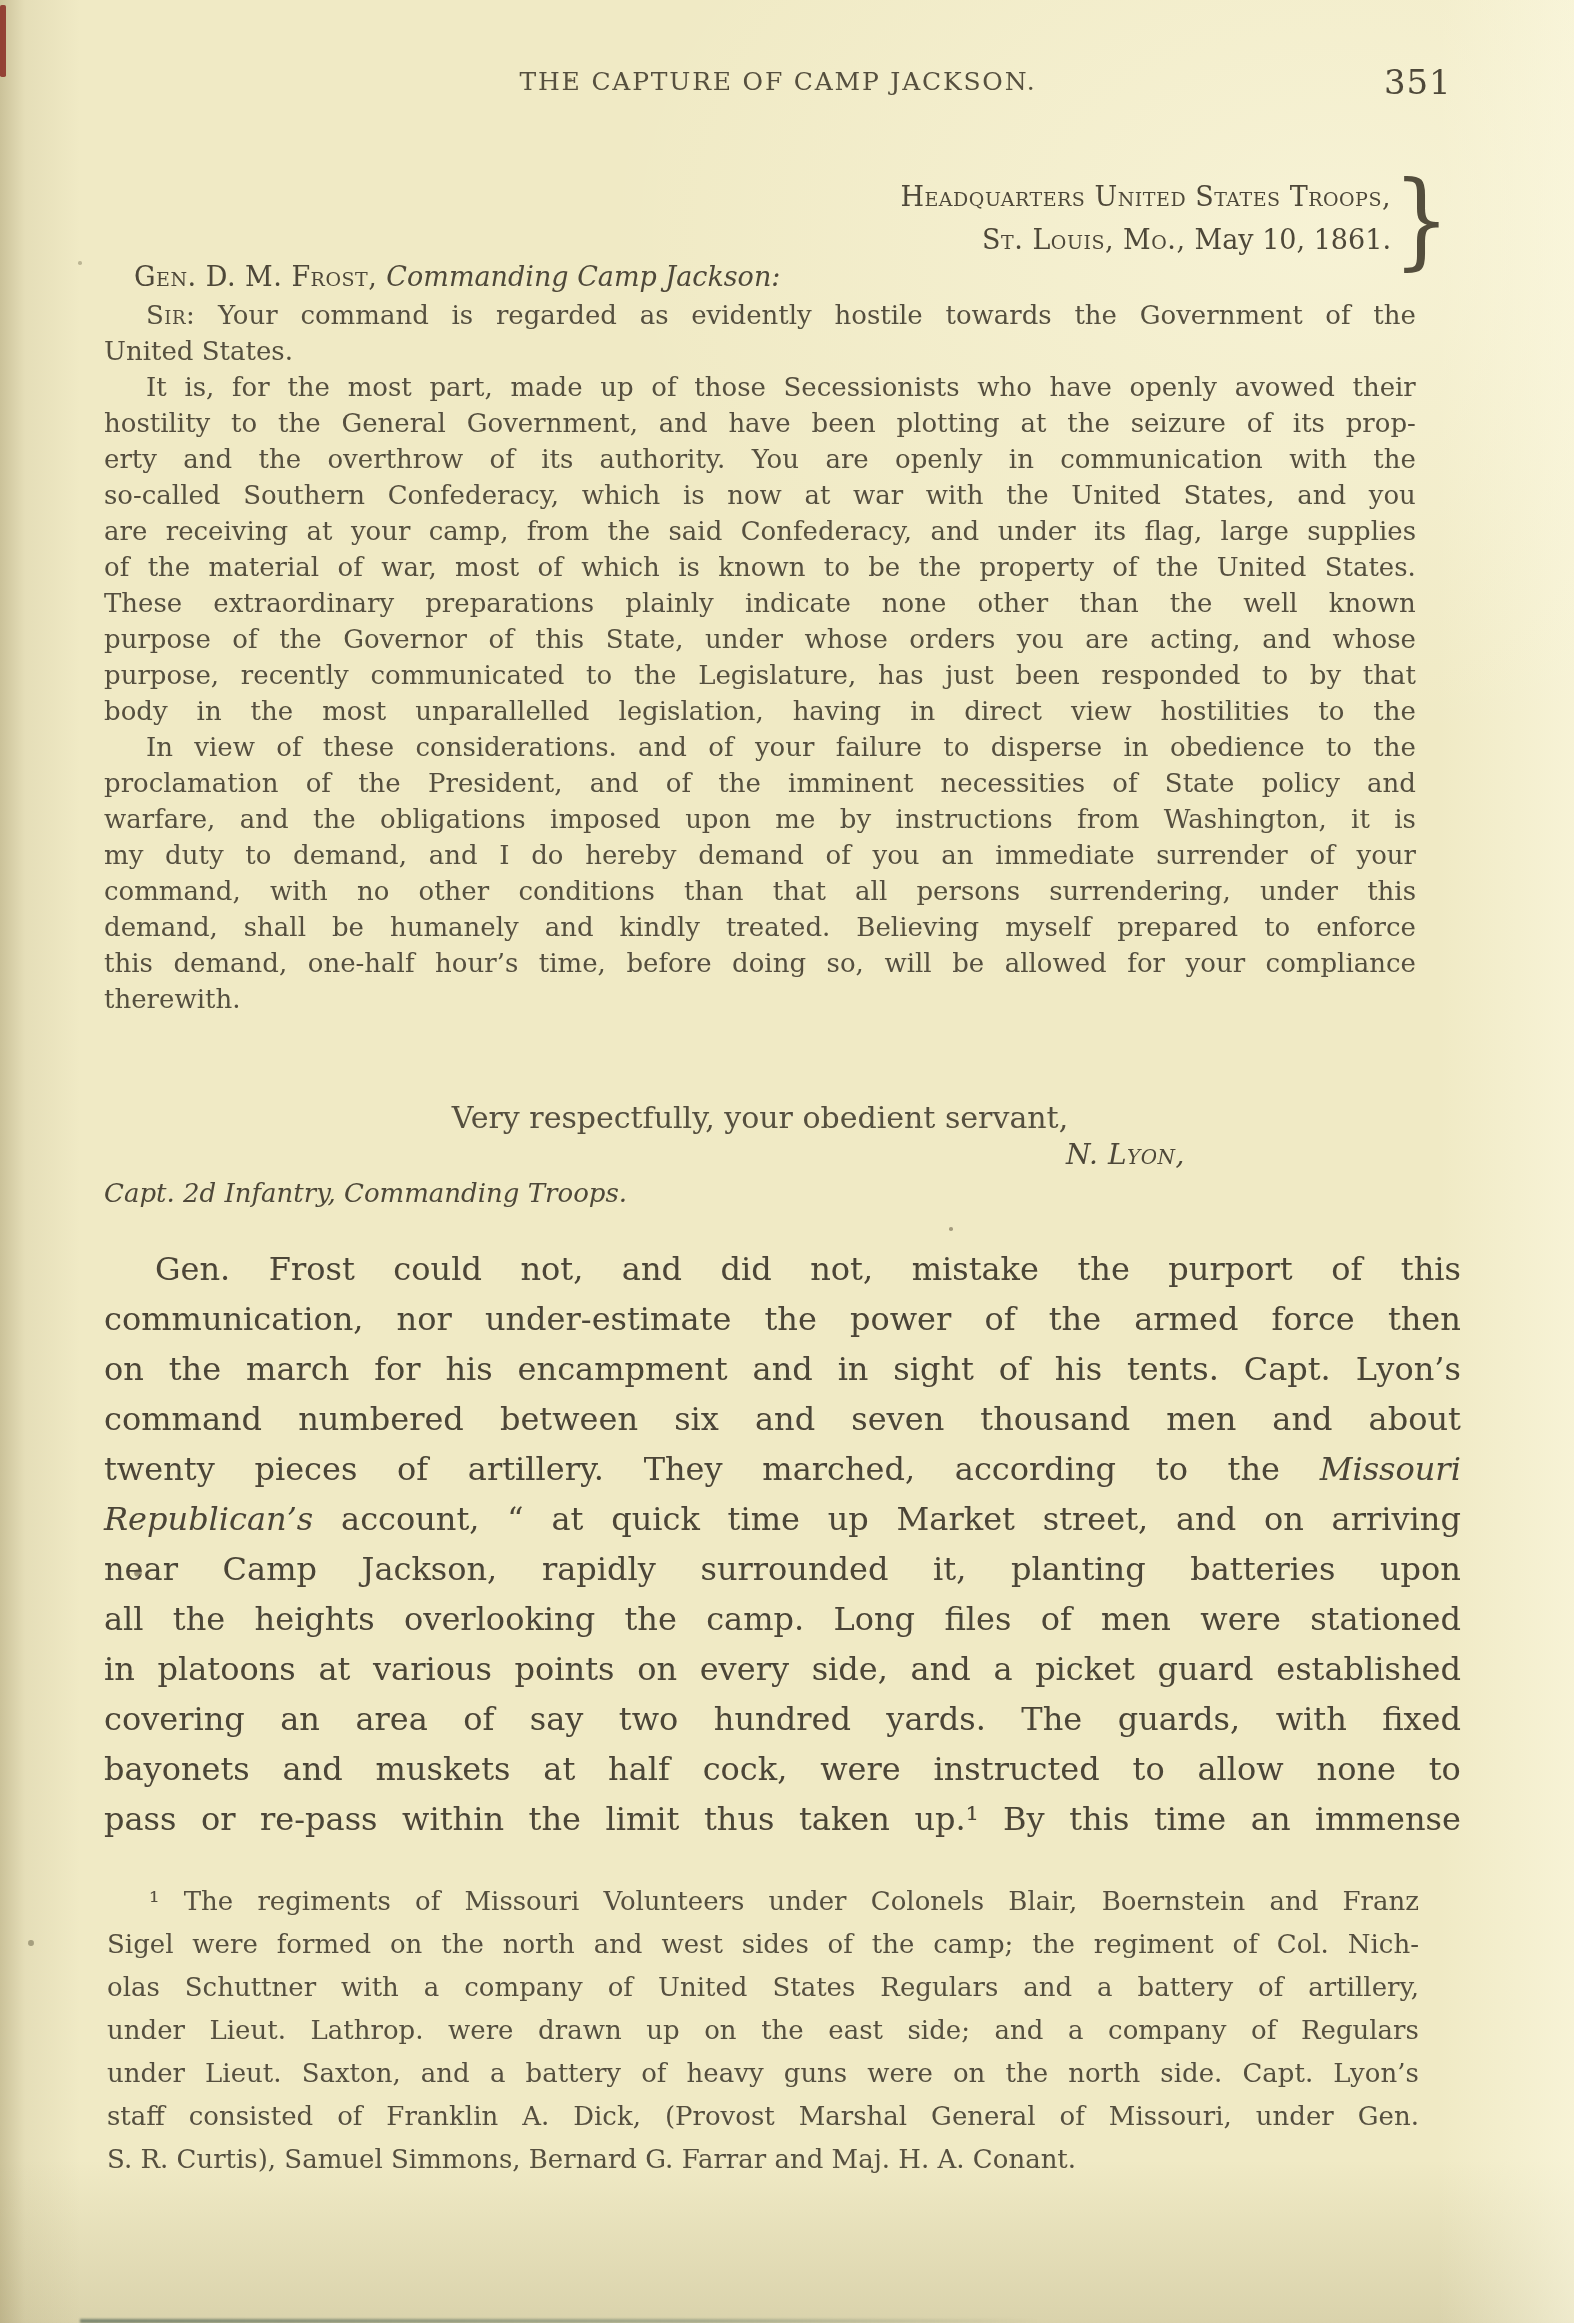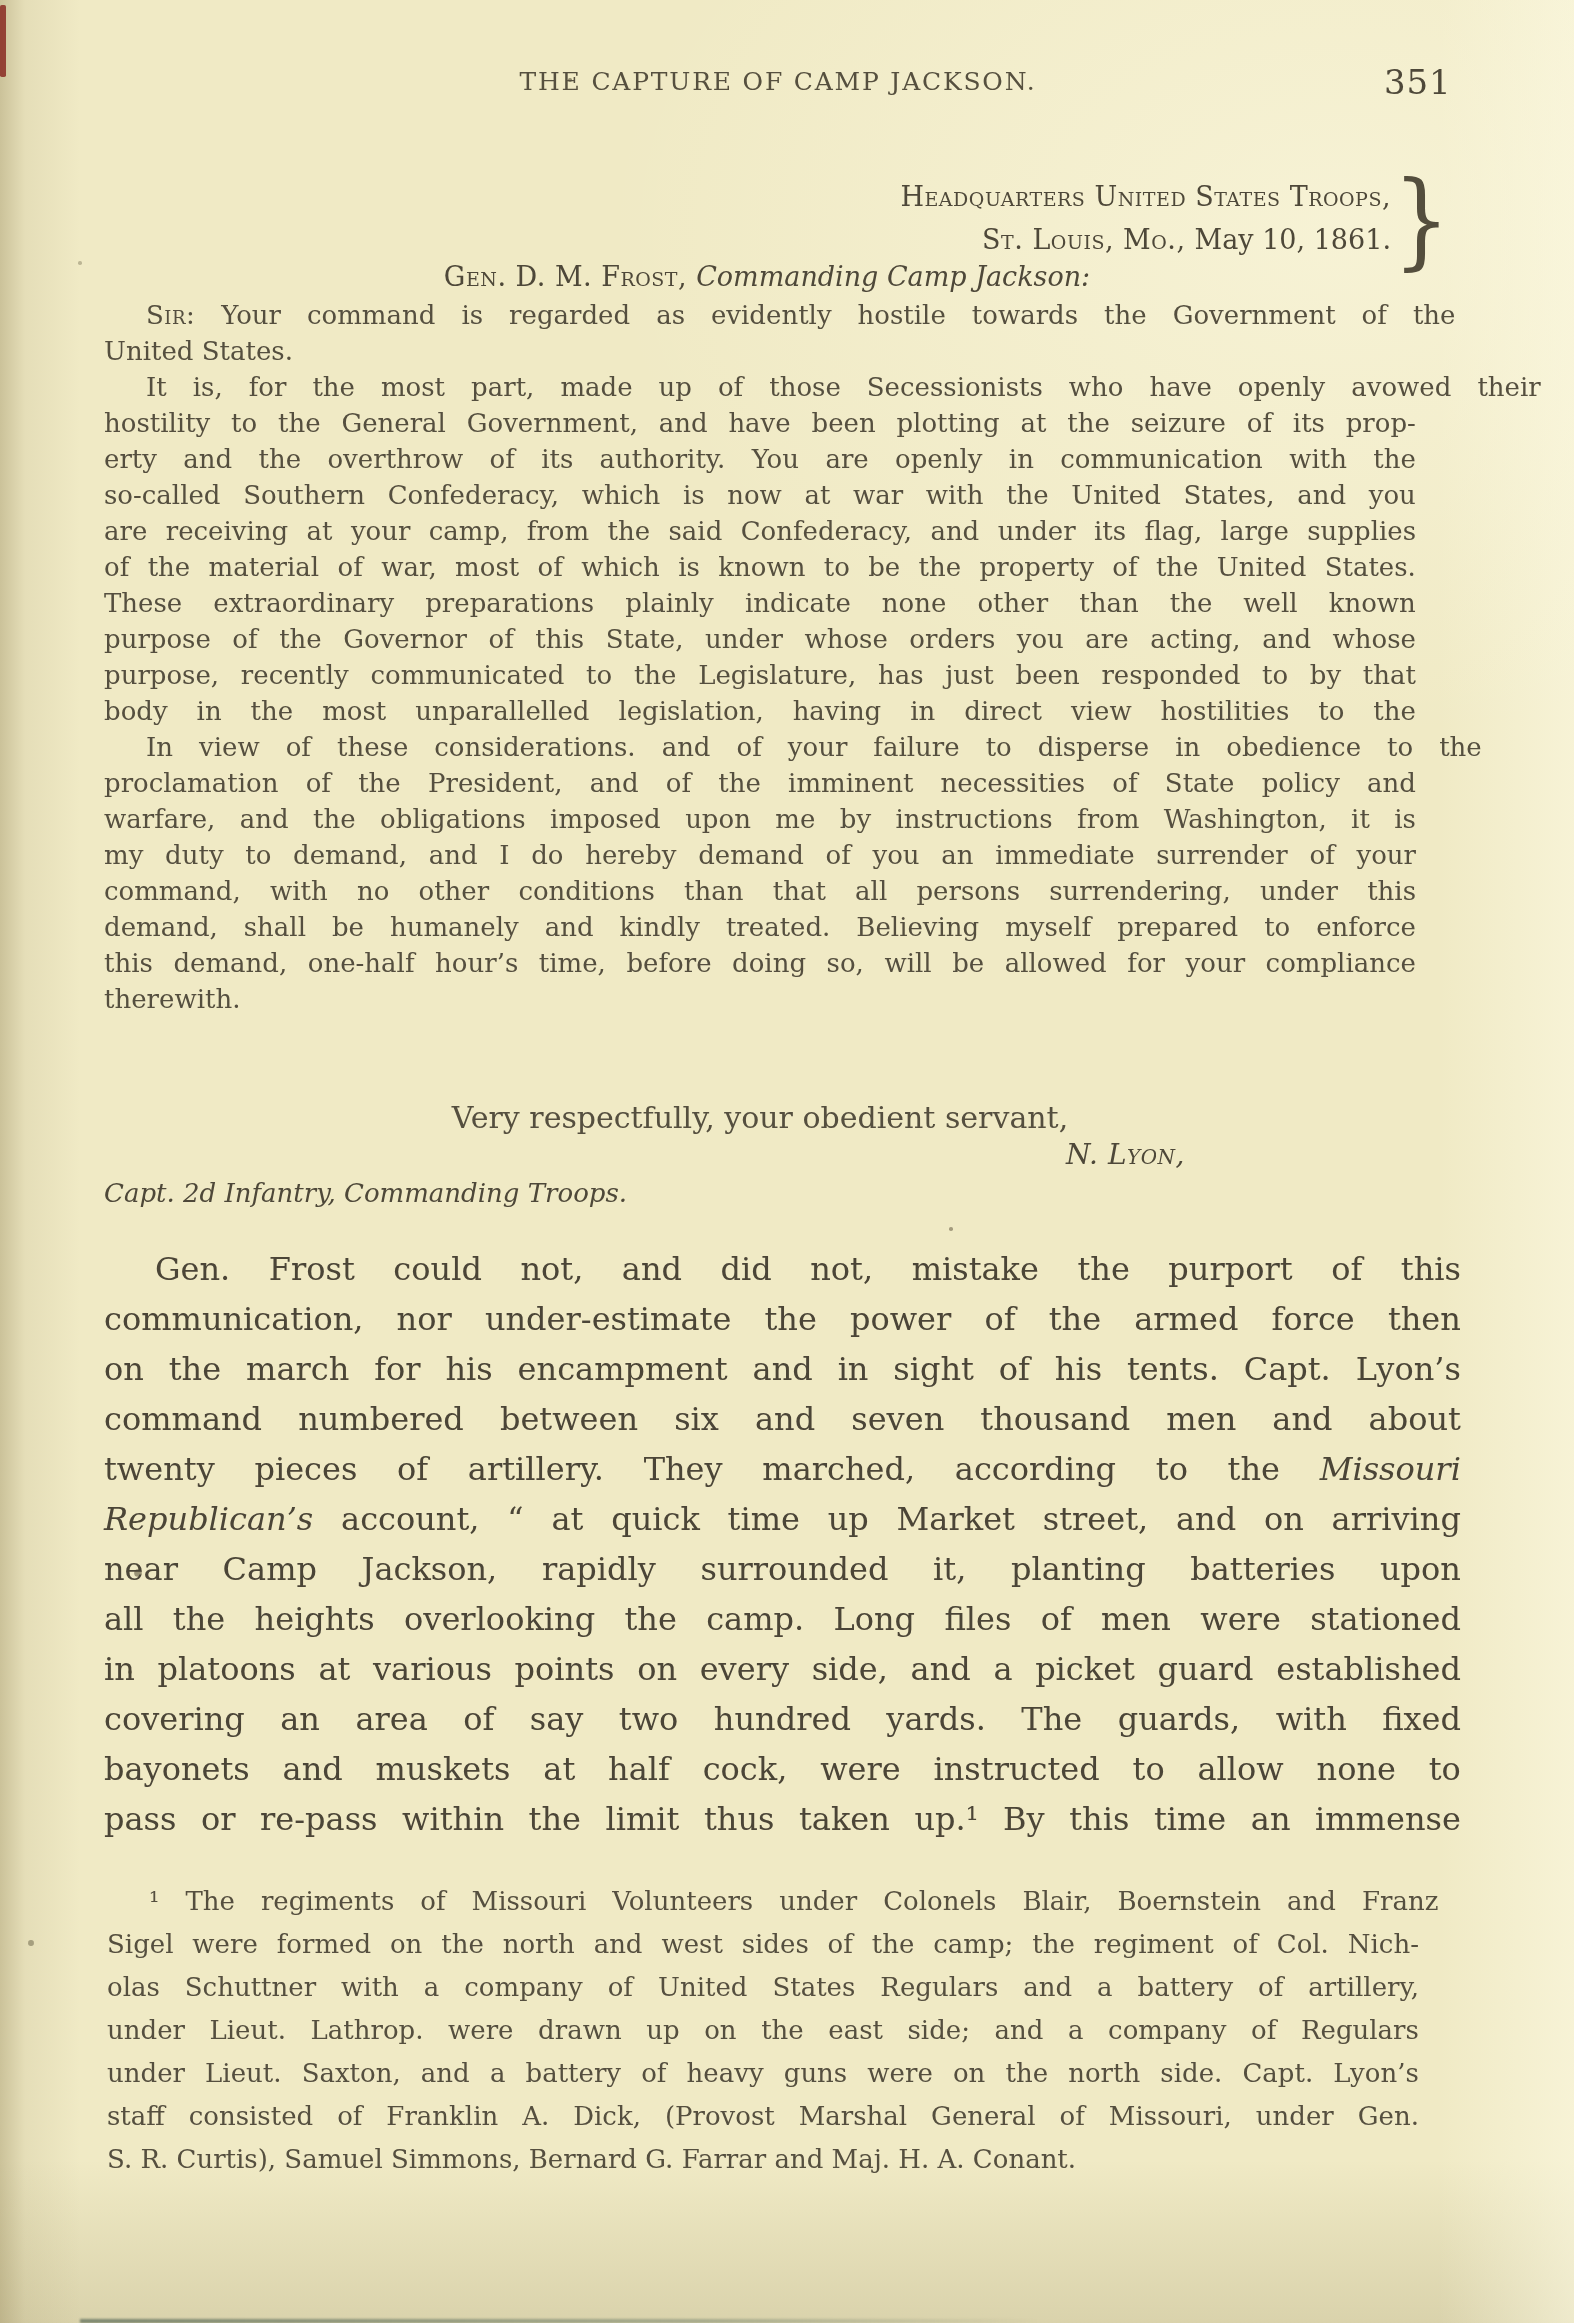--- a/index.html
+++ b/index.html
@@ -14,36 +14,36 @@
       linear-gradient(0deg, rgba(139,128,82,.22), rgba(139,128,82,0) 163px),
       #f0eac5;
   }
   .rh{position:absolute;top:67px;left:104px;width:1348px;text-align:center;
       font-size:25px;letter-spacing:1.8px;color:#56503f;}
   .rh-page{position:absolute;top:62px;left:1384px;font-size:34px;letter-spacing:0.9px;color:#4e4839;}
   .dateline{position:absolute;top:181px;left:104px;width:1287px;text-align:right;font-size:27px;}
   .dateline .tline{height:43px;}
   .brace{position:absolute;top:168px;left:1393px;font-size:105px;line-height:1;
          transform:scaleX(.85);transform-origin:left top;color:#544e3d;}
-  .addressee{position:absolute;top:261px;left:134px;width:1266px;font-size:27px;text-align:center;}
+  .addressee{position:absolute;top:261px;left:134px;width:1266px;font-size:27px;}
   .letter{position:absolute;top:300px;left:104px;width:1312px;font-size:26px;color:#554f3f;}
   .letter .tline{height:36px;}
   .closing{position:absolute;top:1100px;left:127px;width:1266px;text-align:center;font-size:30px;color:#554f3f;}
   .signature{position:absolute;top:1138px;left:104px;width:1081px;text-align:right;
              font-size:28px;font-variant:small-caps;letter-spacing:0.5px;font-style:italic;}
   .sigtitle{position:absolute;top:1178px;left:104px;width:1171px;text-align:left;
             font-size:26px;font-style:italic;}
   .main{position:absolute;top:1251px;left:104px;width:1357px;font-size:32px;color:#4b4537;}
   .main .tline{height:50px;}
   .main .tline.indent{padding-left:51px;}
   .footnote{position:absolute;top:1886px;left:107px;width:1312px;font-size:26px;color:#554f3f;}
   .footnote .tline{height:43px;}
   .tline{display:flex;justify-content:space-between;line-height:1.18;}
   .tline.nojust{display:block;}
-  .tline.indent{padding-left:42px;gap:26px;}
+  .tline.indent{padding-left:42px;}
   .sc{font-variant:small-caps;letter-spacing:0.5px;}
   .i{font-style:italic;}
   .red-mark{position:absolute;top:5.4px;left:0;width:6.3px;height:72px;background:#8a2b24;
             border-radius:1.8px;opacity:.85;filter:blur(0.5px);}
   .bottom-strip{position:absolute;bottom:0;left:80px;width:959px;height:4.5px;
                 background:linear-gradient(90deg,rgba(45,70,60,.55),rgba(70,95,80,.35) 65%,rgba(70,95,80,0));
                 filter:blur(0.9px);}
   .specks{position:absolute;top:0;left:0;width:3.6px;height:3.6px;border-radius:50%;background:transparent;
           box-shadow:
             568px 78px 0 0 rgba(70,62,40,.55),

